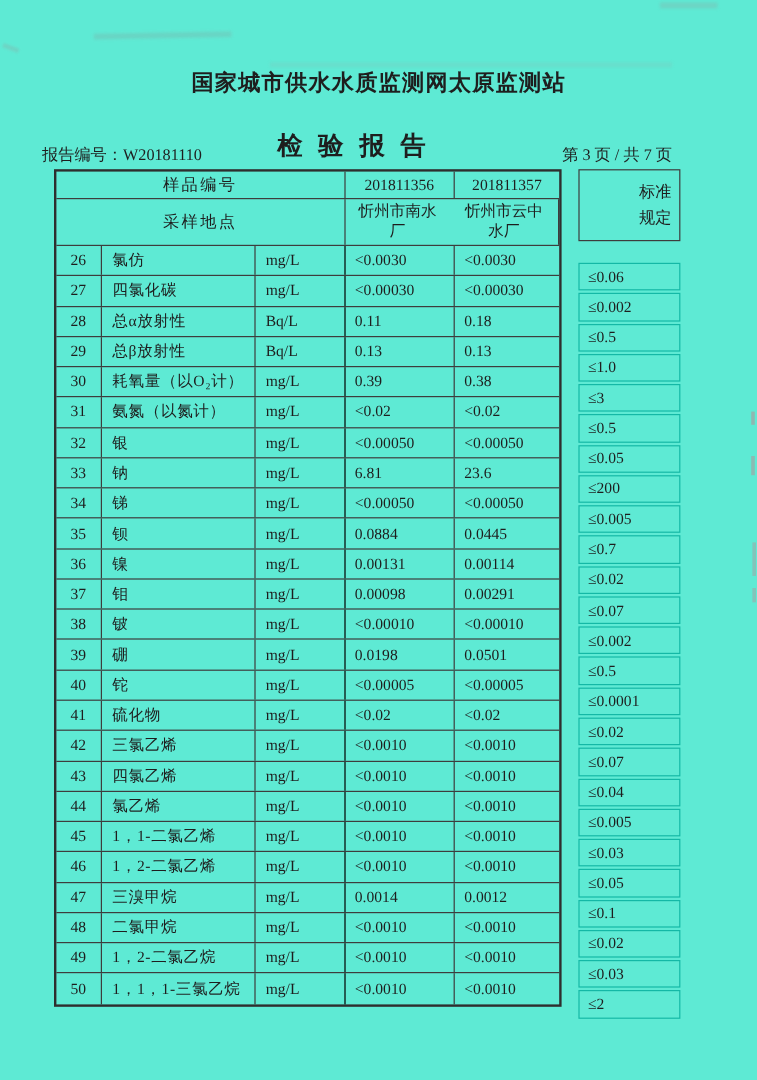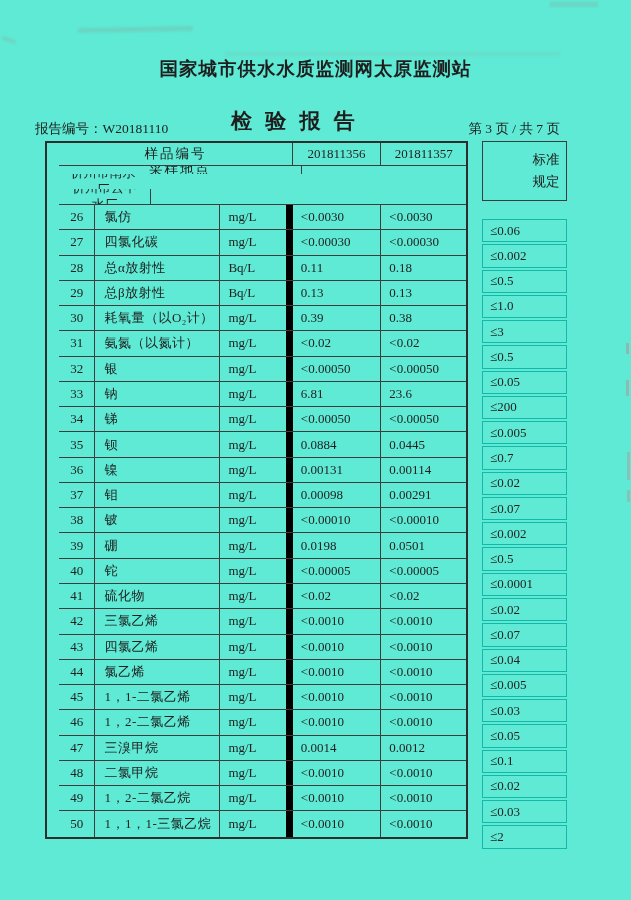--- a/index.html
+++ b/index.html
@@ -39,38 +39,38 @@
     justify-content: space-between;
     font-size: 13.5px;
   }
 
   .tablewrap {
     position: absolute;
     left: 45px; top: 141px;
     display: flex;
     align-items: flex-start;
   }
-  .main-tbl { width: 423px; border: 2px solid #2e2e2e; padding-left: 12px; }
+  .main-tbl { width: 423px; border: 2px solid #2e2e2e; }
   .gap-col  { width: 14px; }
   .std-col  { width: 85px; }
 
   .hrow { display: flex; }
   .h1 { height: 23px; border-bottom: 1px solid #3d3d3d; }
-  .h2 { height: 39px; border-bottom: 1px solid #3d3d3d; flex-direction: column; }
+  .h2 { height: 39px; border-bottom: 1px solid #3d3d3d; }
   .cell { display: flex; align-items: center; font-size: 13px; overflow: hidden; }
   .c-span { width: 243px; border-right: 1px solid #3d3d3d; justify-content: center; font-size: 13.5px; letter-spacing: 2px; }
   .c-v1 { width: 92px; border-right: 1px solid #3d3d3d; justify-content: center; text-align: center; }
   .c-v2 { width: 88px; justify-content: center; text-align: center; }
   .loc  { display: inline-block; width: 72px; line-height: 1.3; text-align: center; }
 
   .drow { display: flex; height: 25.28px; border-bottom: 1px solid #3d3d3d; }
   .drow:last-child { border-bottom: none; }
   .c-no   { width: 38px;  justify-content: center; border-right: 1px solid #3d3d3d; }
   .c-name { width: 130px; padding-left: 9px; border-right: 1px solid #3d3d3d; letter-spacing: 0.5px; }
-  .c-unit { width: 75px;  padding-left: 8px; border-right: 7px solid #000000; }
+  .c-unit { width: 75px;  padding-left: 8px; border-right: 1px solid #000000; }
   .c-va   { width: 92px;  padding-left: 8px; border-right: 1px solid #3d3d3d; }
   .c-vb   { width: 88px;  padding-left: 8px; }
 
   .std-head {
     height: 60px; margin-bottom: 18px;
     border: 1px solid #3d3d3d;
     display: flex; align-items: center; justify-content: center;
     font-size: 13.5px;
     padding-left: 43px;
   }

